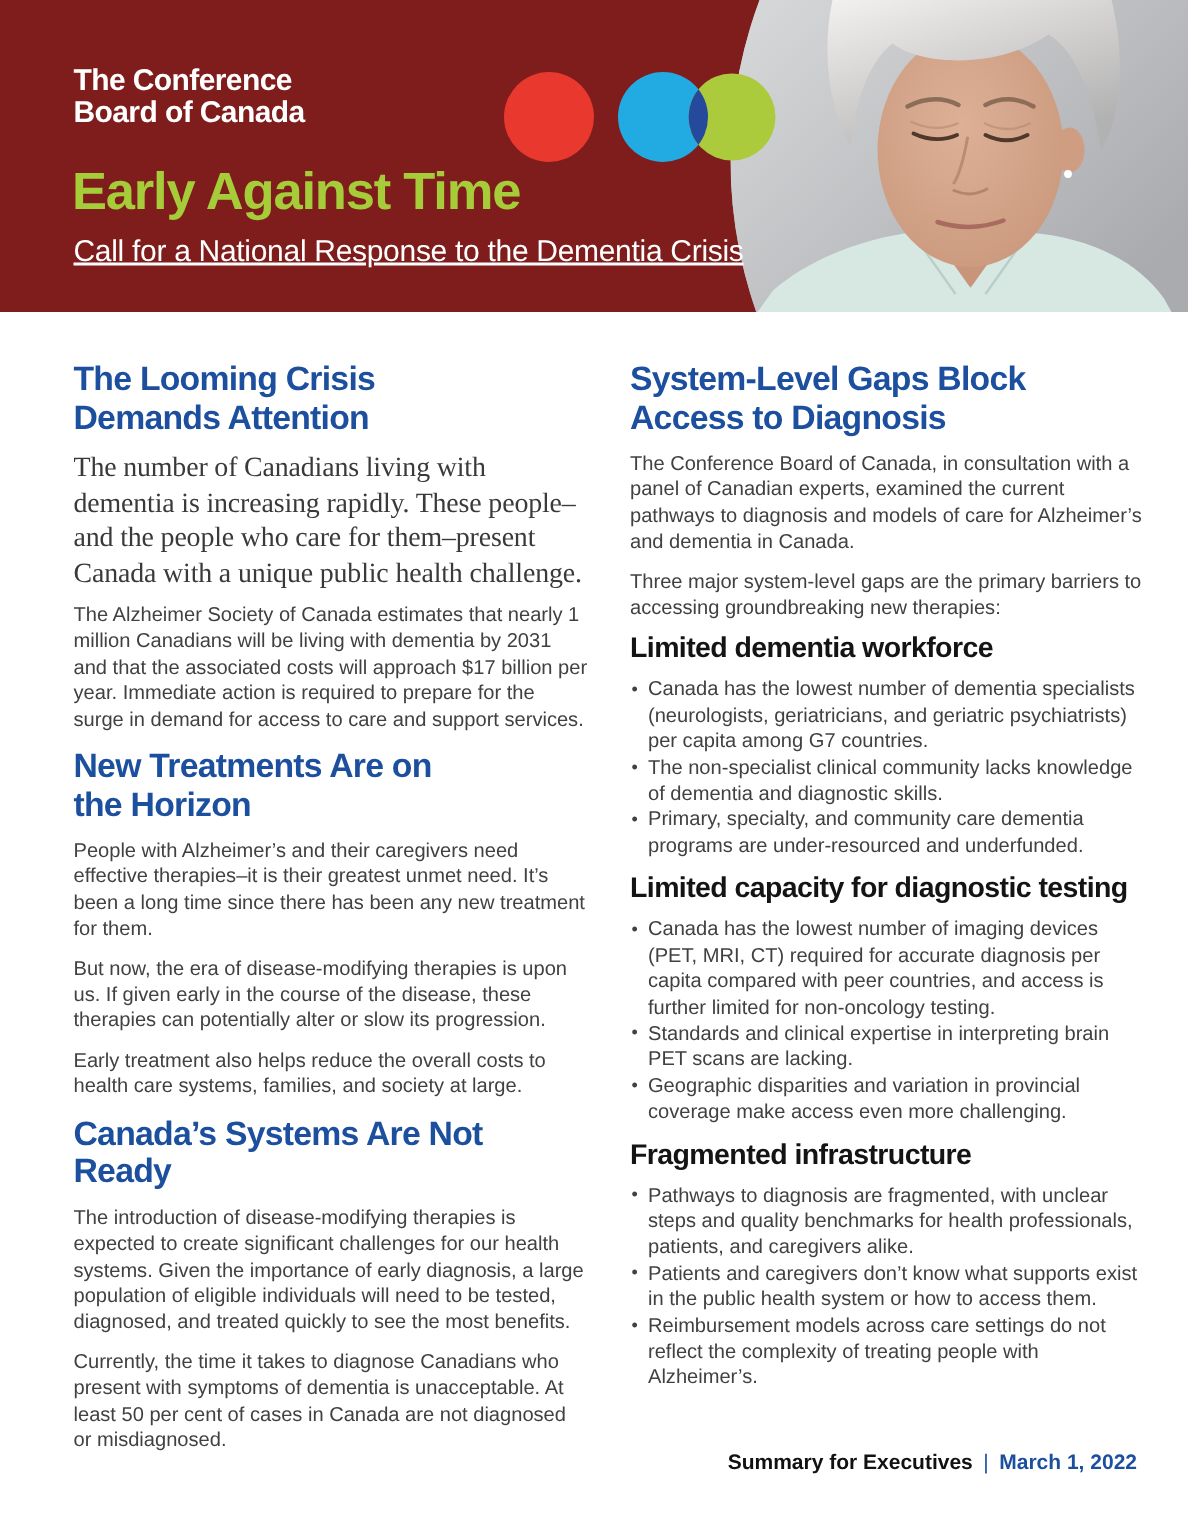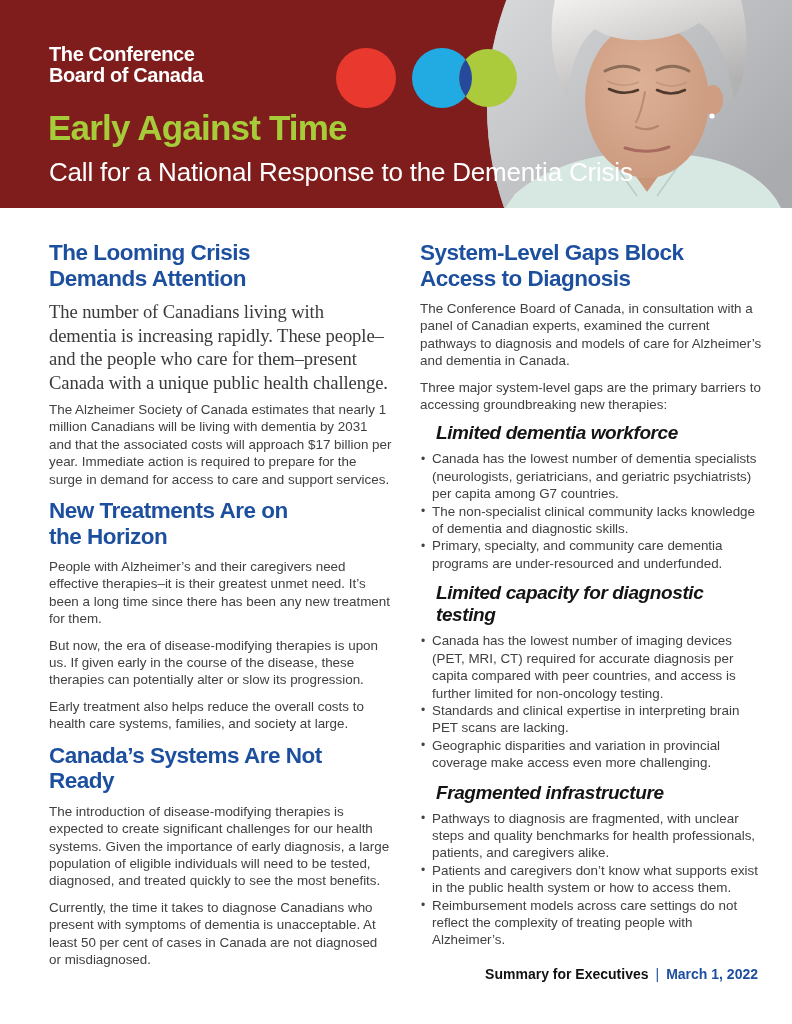--- a/index.html
+++ b/index.html
@@ -28,21 +28,21 @@
     letter-spacing:-0.4px;
   }
   .circles-svg { position:absolute; left:330px; top:18px; }
 
   .hero-title {
     position:absolute; left:48px; top:108px;
     color:#a6cc39; font-weight:bold; font-size:35px; letter-spacing:-0.8px;
   }
   .hero-subtitle {
     position:absolute; left:49px; top:157px;
-    color:#ffffff; font-size:26px; letter-spacing:-0.2px;
+    color:#ffffff; font-size:20px; letter-spacing:-0.2px;text-decoration:underline;
   }
 
   
   .content {
     position:absolute; left:49px; top:240px; width:714px;
     display:flex; gap:28px;justify-content:space-between;
   }
   .col { width:343px; }
 
   .section-heading {
@@ -53,24 +53,23 @@
   .section-heading.spaced { margin-top:10px; }
   .lead {
     margin:0 0 7px 0;
     color:#3a3a3a; font-size:18.6px; line-height:23.5px; letter-spacing:-0.1px;font-family:Liberation Serif, serif;
   }
   .body-p {
     margin:0 0 9px 0;
     color:#414042; font-size:13.4px; line-height:17.4px;
   }
   .sub-heading {
-    margin:4px 0 6px 16px;
+    margin:4px 0 6px 0;
     color:#141414; font-weight:bold; font-size:19px; line-height:22px;
     letter-spacing:-0.4px;
-    font-style:italic;
   }
   ul.bullets { list-style:none; margin:0 0 10px 0; padding:0; }
   ul.bullets li {
     position:relative; padding-left:12px;
     color:#414042; font-size:13.4px; line-height:17.4px;
   }
   ul.bullets li::before {
     content:"•"; position:absolute; left:1px; top:0.5px;
     font-size:12px; color:#414042;
   }

